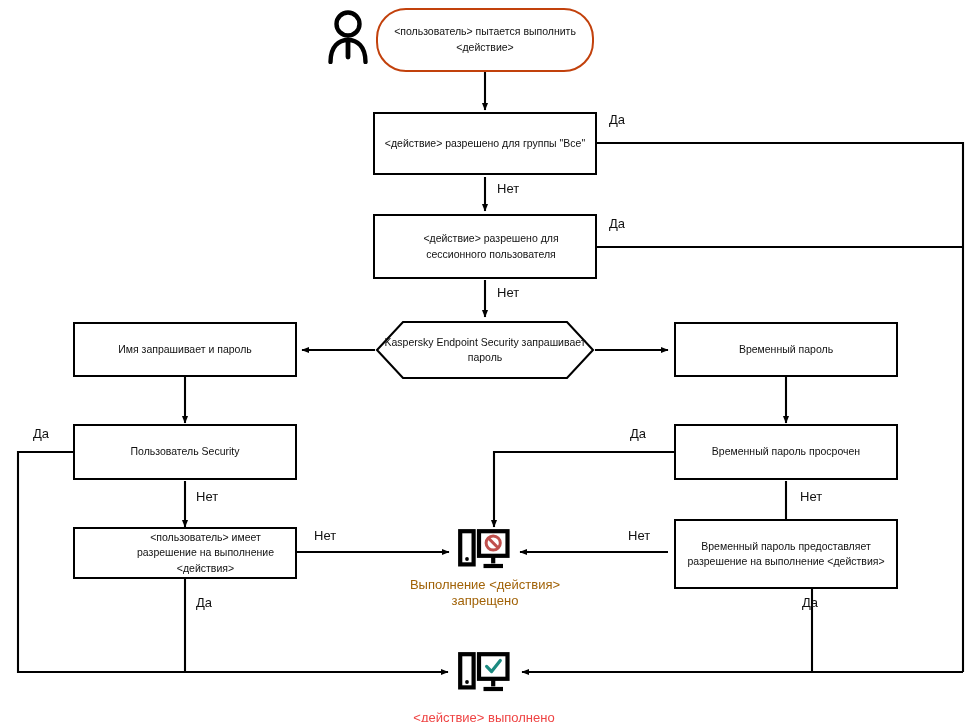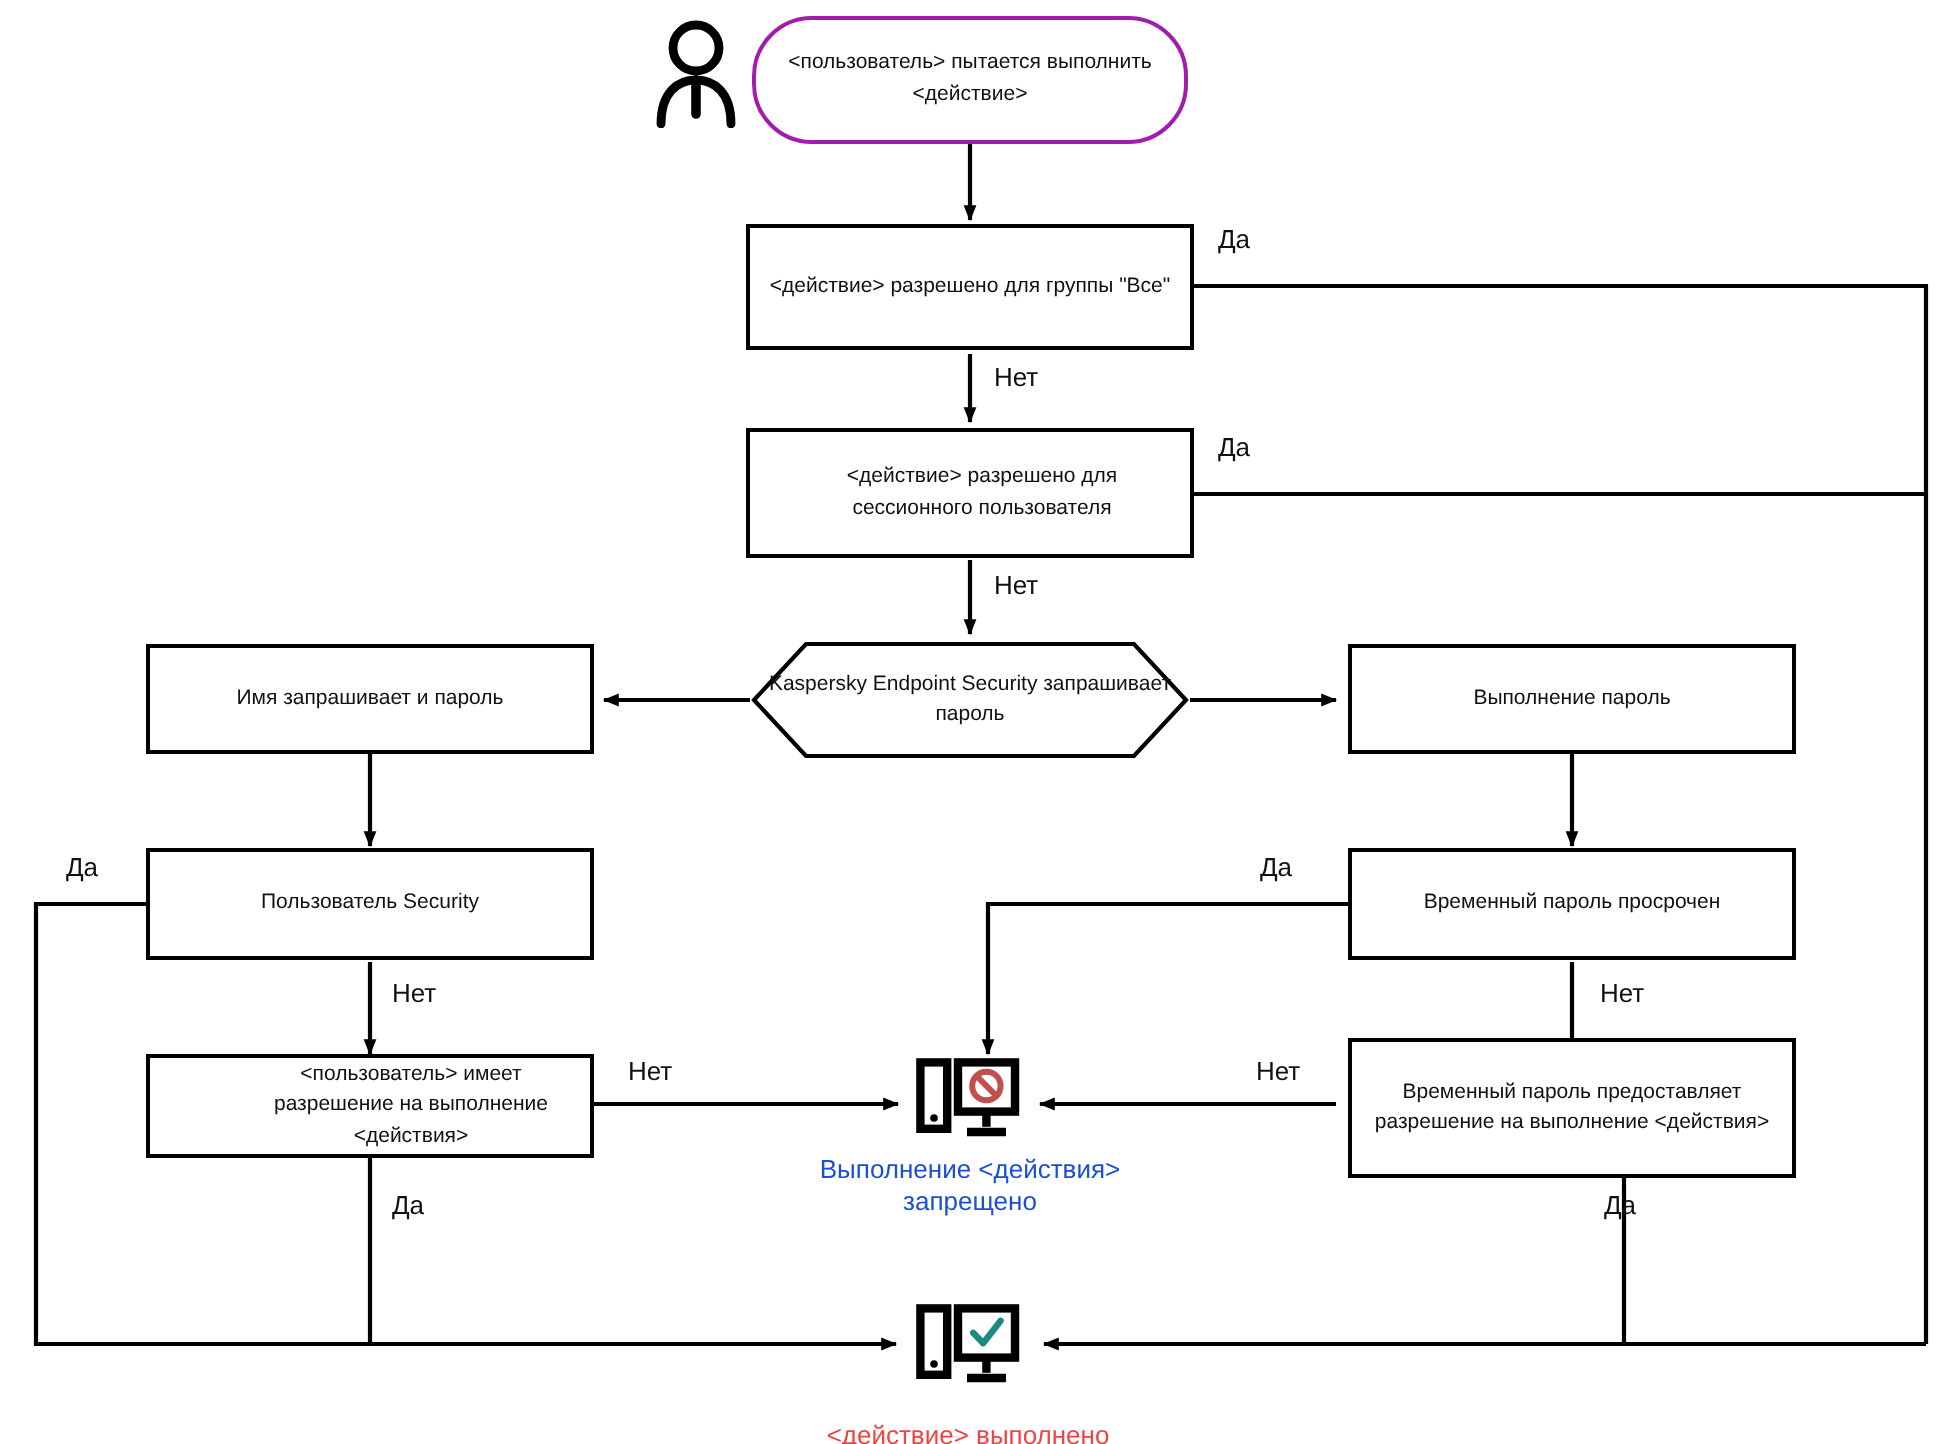--- a/index.html
+++ b/index.html
@@ -4,31 +4,31 @@
 <style>
   html,body{margin:0;padding:0;background:#ffffff;}
   body{font-family:"Liberation Sans","DejaVu Sans",sans-serif;}
   #canvas{position:relative;width:975px;height:722px;background:#ffffff;overflow:hidden;}
   svg.layer{position:absolute;left:0;top:0;width:975px;height:722px;}
 
   .node{position:absolute;box-sizing:border-box;display:flex;align-items:center;justify-content:center;text-align:center;background:#ffffff;}
   .rect{border:2px solid #000000;}
   .node .txt{font-size:10.5px;color:#111111;line-height:1.45;padding:0 8px;}
 
-  .term{border:2px solid #a21caf;border-radius:30px;}
+  .term{border:2px solid #c2410c;border-radius:30px;}
   .term .txt{font-size:10.5px;line-height:1.5;}
 
   .hexwrap{position:absolute;}
   .hexwrap .txt{position:absolute;left:0;top:0;width:100%;height:100%;display:flex;align-items:center;justify-content:center;text-align:center;font-size:10.5px;color:#111111;line-height:1.45;}
 
   .elabel{position:absolute;font-size:13px;color:#111111;white-space:nowrap;}
 
   .iconbox{position:absolute;}
   .caption{position:absolute;text-align:center;font-size:13px;line-height:1.25;white-space:nowrap;}
-  .cap-denied{color:#1d4ed8;}
+  .cap-denied{color:#a16207;}
   .cap-ok{color:#ef4444;margin-top:12px;}
 
   .person{position:absolute;}
 </style>
 </head>
 <body>
 
 <div id="canvas">
 
   <svg class="layer" viewBox="0 0 975 722">
@@ -111,21 +111,21 @@
 
   <div class="node rect" style="left:73px;top:424px;width:224px;height:56px;">
     <span class="txt">Пользователь Security</span>
   </div>
 
   <div class="node rect" style="left:73px;top:527px;width:224px;height:52px;padding-left:41px;">
     <span class="txt">&lt;пользователь&gt; имеет разрешение на выполнение &lt;действия&gt;</span>
   </div>
 
   <div class="node rect" style="left:674px;top:322px;width:224px;height:55px;">
-    <span class="txt">Выполнение пароль</span>
+    <span class="txt">Временный пароль</span>
   </div>
 
   <div class="node rect" style="left:674px;top:424px;width:224px;height:56px;">
     <span class="txt">Временный пароль просрочен</span>
   </div>
 
   <div class="node rect" style="left:674px;top:519px;width:224px;height:70px;">
     <span class="txt">Временный пароль предоставляет разрешение на выполнение &lt;действия&gt;</span>
   </div>
 

